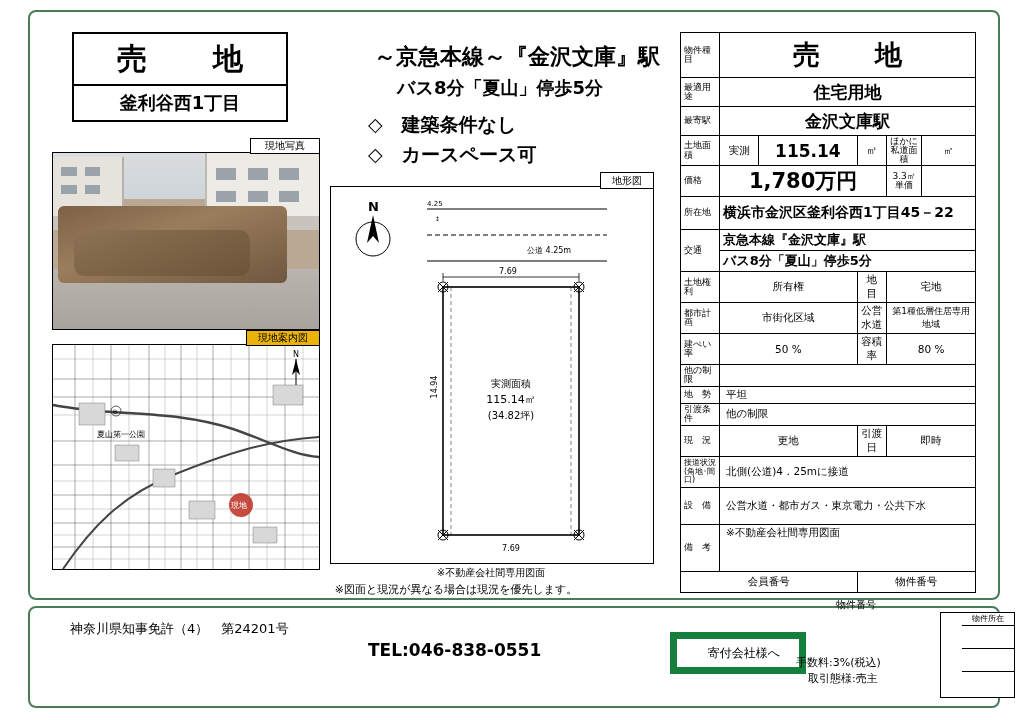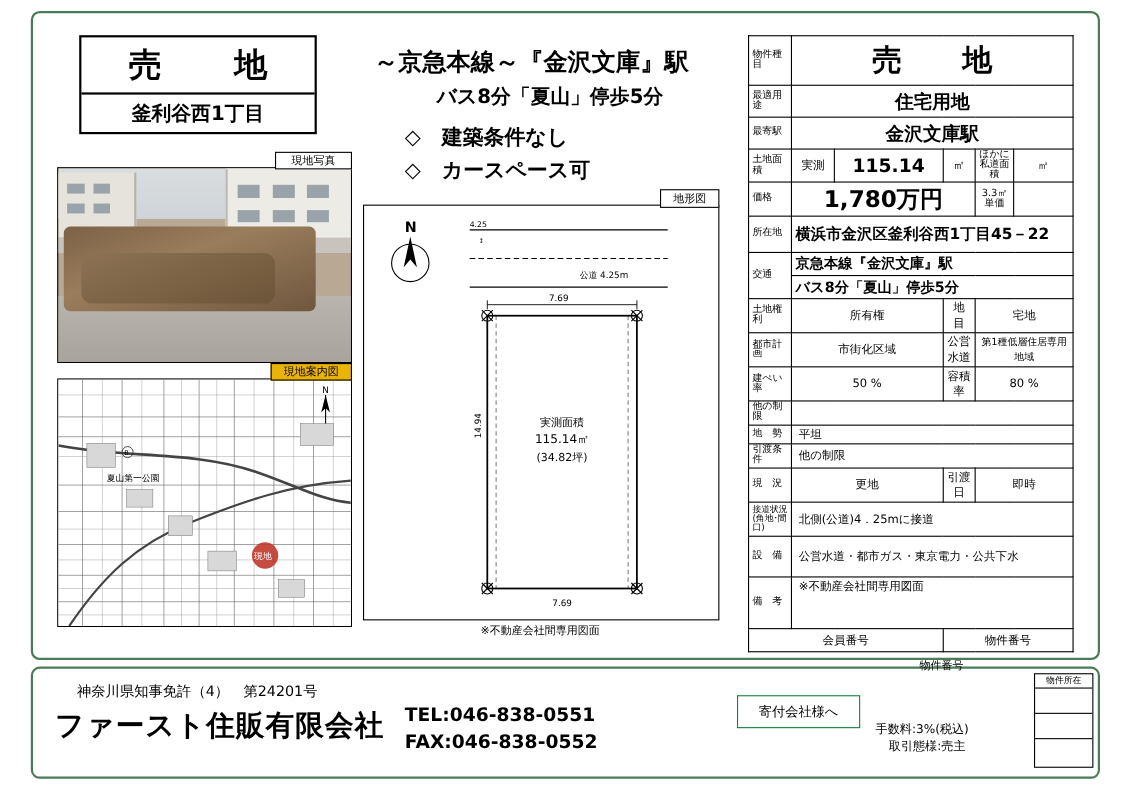--- a/index.html
+++ b/index.html
@@ -71,21 +71,21 @@
     font-family:"DejaVu Sans",sans-serif;z-index:4;
   }
   .map-box{
     position:absolute;left:52px;top:344px;width:266px;height:224px;
     border:1px solid #000;background:#fdfdfb;overflow:hidden;
   }
   .map-box svg{display:block;}
   
   .head-line1{
     position:absolute;left:340px;top:42px;width:320px;
-    text-align:left;font-size:22px;font-weight:bold;
+    text-align:right;font-size:22px;font-weight:bold;
     font-family:"DejaVu Sans",sans-serif;
   }
   .head-line2{
     position:absolute;left:340px;top:76px;width:320px;
     text-align:center;font-size:18px;font-weight:bold;
     font-family:"DejaVu Sans",sans-serif;
   }
   .head-line3{
     position:absolute;left:368px;top:112px;font-size:19px;font-weight:bold;
     font-family:"DejaVu Sans",sans-serif;
@@ -146,39 +146,40 @@
   .tel{
     position:absolute;left:368px;top:640px;font-size:17px;font-weight:bold;
     font-family:"DejaVu Sans",sans-serif;
   }
   .fax{
     position:absolute;left:368px;top:665px;font-size:17px;font-weight:bold;
     font-family:"DejaVu Sans",sans-serif;
   }
   .kifu{
     position:absolute;left:670px;top:632px;width:110px;height:28px;
-    border:1px solid #15803d;font-size:12px;
+    border:7px solid #15803d;font-size:12px;
     display:flex;align-items:center;justify-content:center;
     font-family:Liberation Serif, serif;
+    padding-left:12px;
   }
   .fee{
     position:absolute;left:796px;top:655px;font-size:11px;
     font-family:"DejaVu Sans",sans-serif;
   }
   .torihiki{
     position:absolute;left:808px;top:671px;font-size:11px;
     font-family:"DejaVu Sans",sans-serif;
   }
   .bukken-num-top{
     position:absolute;left:836px;top:598px;font-size:10px;
     font-family:"DejaVu Sans",sans-serif;
   }
   .stampbox{
     position:absolute;left:940px;top:612px;width:52px;height:84px;
-    border:1px solid #000;background:#fff;
+    border:1px solid #000;background:#fff;padding-left:21px;
   }
   .stampbox .hd{font-size:8px;text-align:center;border-bottom:1px solid #000;height:12px;line-height:12px;font-family:"DejaVu Sans",sans-serif;}
   .stampbox .row{height:22px;border-bottom:1px solid #000;}
   .stampbox .row:last-child{border-bottom:none;}
 </style>
 </head>
 <body>
 
 <div class="sheet">
 
@@ -322,20 +323,21 @@
       <text x="106" y="200" font-size="8" transform="rotate(-90 106 200)" text-anchor="middle">14.94</text>
 
       <text x="180" y="200" font-size="10" text-anchor="middle">実測面積</text>
       <text x="180" y="216" font-size="11" text-anchor="middle">115.14㎡</text>
       <text x="180" y="232" font-size="10" text-anchor="middle">(34.82坪)</text>
 
       <text x="180" y="364" font-size="8" text-anchor="middle">7.69</text>
     </svg>
   </div>
   <div class="plot-note1">※不動産会社間専用図面</div>
+  <div class="plot-note2">※図面と現況が異なる場合は現況を優先します。</div>
 
   <table class="tbl">
     <tbody>
         <tr>
       <td class="lbl" rowspan="1">物件種目</td>
       <td colspan="5" class="big-title">売　地</td>
     </tr>
     <tr>
       <td class="lbl">最適用途</td>
       <td colspan="5" class="mid">住宅用地</td>
@@ -420,23 +422,21 @@
     <tr>
       <td colspan="3" class="c small" style="height:18px">会員番号</td>
       <td colspan="3" class="c small">物件番号</td>
     </tr>
   </tbody>
     </table>
 
   <div class="bukken-num-top">物件番号</div>
 
   <div class="lic">神奈川県知事免許（4）　第24201号</div>
-  <div class="company">ファースト住販有限会社</div>
   <div class="tel">TEL:046-838-0551</div>
-  <div class="fax">FAX:046-838-0552</div>
   <div class="kifu">寄付会社様へ</div>
   <div class="fee">手数料:3%(税込)</div>
   <div class="torihiki">取引態様:売主</div>
 
   <div class="stampbox">
     <div class="hd">物件所在</div>
     <div class="row"></div>
     <div class="row"></div>
     <div class="row"></div>
   </div>

